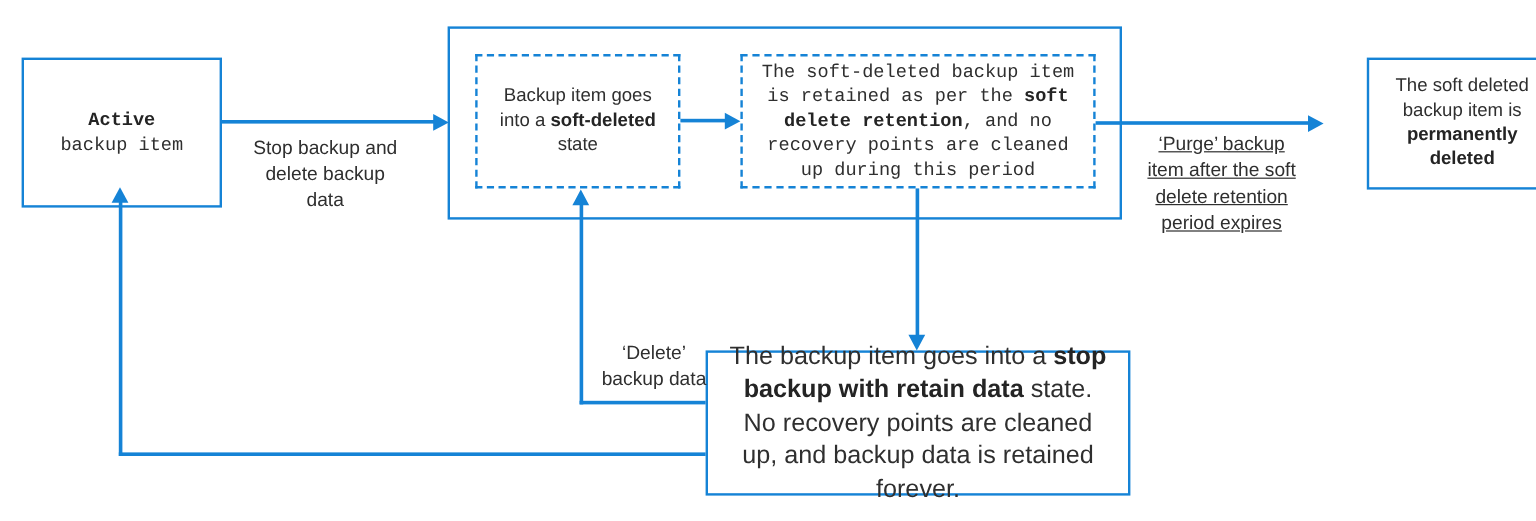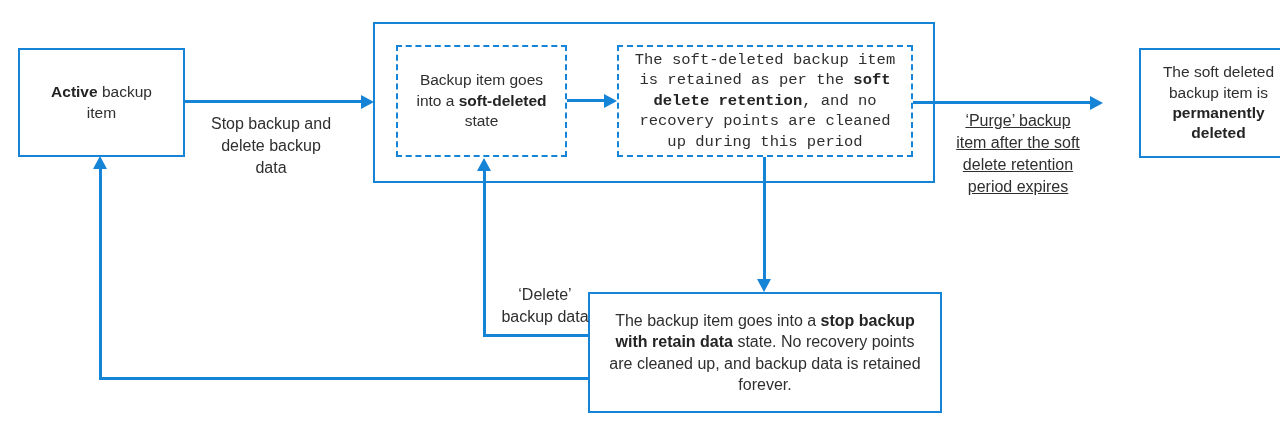--- a/index.html
+++ b/index.html
@@ -32,39 +32,39 @@
     border-bottom:13px solid var(--accent); }
   .head-down { position:absolute; width:0; height:0;
     border-left:7px solid transparent; border-right:7px solid transparent;
     border-top:13px solid var(--accent); }
 </style>
 </head>
 <body>
 
 <div class="canvas">
 
-  <div class="box" style="left:18px; top:48px; width:167px; height:109px;">
+  <div class="box" style="left:18px; top:48px; width:167px; height:125px;font-family:Liberation Mono, monospace;">
     <span class="txt" style="max-width:120px;"><b>Active</b><span> backup item</span></span>
   </div>
 
   <div class="container-frame" style="left:373px; top:22px; width:562px; height:161px;"></div>
 
   <div class="box dashed" style="left:396px; top:45px; width:171px; height:112px;">
     <span class="txt" style="max-width:138px;"><span>Backup item goes into a </span><b>soft-deleted</b><span> state</span></span>
   </div>
 
   <div class="box dashed" style="left:617px; top:45px; width:296px; height:112px;">
     <span class="txt" style="max-width:276px;font-family:Liberation Mono, monospace;"><span>The soft-deleted backup item is retained as per the </span><b>soft delete retention</b><span>, and no recovery points are cleaned up during this period</span></span>
   </div>
 
   <div class="box" style="left:1103px; top:48px; width:159px; height:110px;margin-left:36px;">
     <span class="txt" style="max-width:132px;"><span>The soft deleted backup item is </span><b>permanently deleted</b></span>
   </div>
 
-  <div class="box" style="left:588px; top:292px; width:354px; height:121px; font-size:16px;">
+  <div class="box" style="left:588px; top:292px; width:354px; height:121px; font-size:21px;">
     <span class="txt" style="max-width:316px;"><span>The backup item goes into a </span><b>stop backup with retain data</b><span> state. No recovery points are cleaned up, and backup data is retained forever.</span></span>
   </div>
 
   <div class="hline" style="left:185px; top:100px; width:177px;"></div>
   <div class="head-right" style="left:361px; top:95px;"></div>
   <div class="label" style="left:205px; top:113px; width:132px;">Stop backup and delete  backup data</div>
 
   <div class="hline" style="left:567px; top:99px; width:39px;"></div>
   <div class="head-right" style="left:604px; top:94px;"></div>
 

